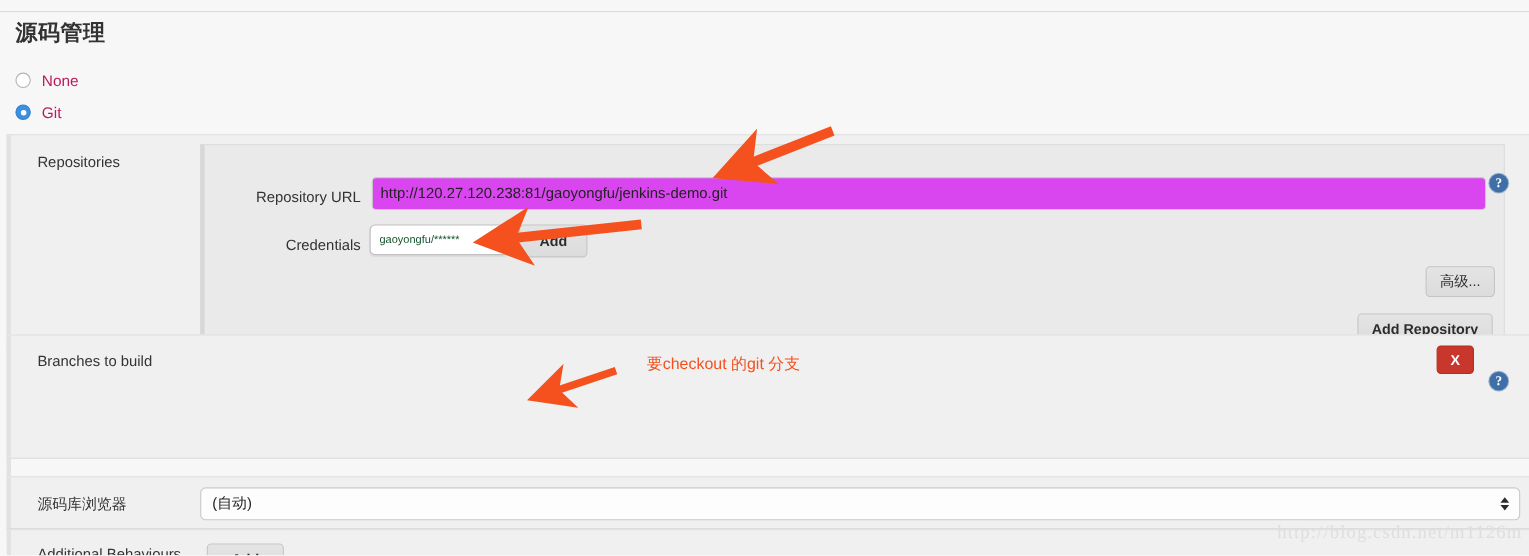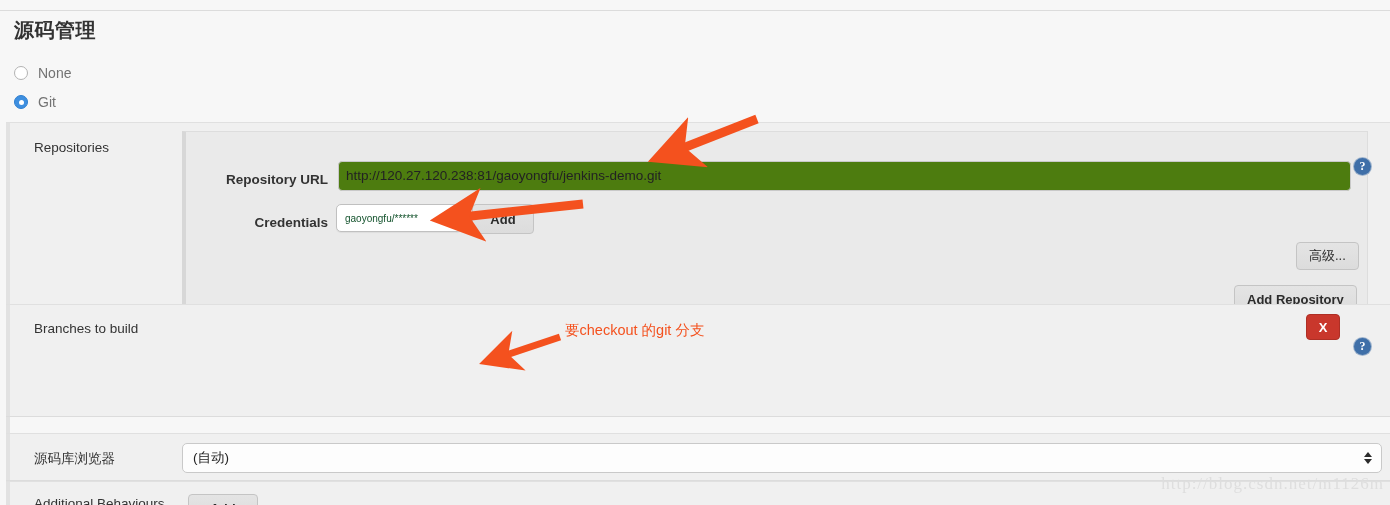--- a/index.html
+++ b/index.html
@@ -53,21 +53,21 @@
     border-color: #2f7fd0;
   }
   .radio.on::after {
     content: "";
     position: absolute; left: 4px; top: 4px;
     width: 5px; height: 5px; border-radius: 50%;
     background: #fff;
   }
   .radio-label {
     margin-left: 10px;
-    font-size: 14px; color: #737373;
+    font-size: 14px; color: #be185d;
     line-height: 16px;
   }
 
   
   .rail {
     position: absolute; left: 6px;
     width: 4px;
     background: #e2e2e2;
   }
 
@@ -96,28 +96,27 @@
     border: 1px solid #dddddd;
     border-left: 4px solid #d7d7d7;
   }
 
   
   .fld-label {
     position: absolute;
     font-size: 13.5px;
     color: #333;
     text-align: right;
-    font-weight: bold;
   }
   input.txt {
     position: absolute;
     font-family: "Liberation Sans", "DejaVu Sans", sans-serif;
     font-size: 13.5px;
     color: #222;
-    background: #4d7c0f;
+    background: #d946ef;
     border: 1px solid #c9c9c9;
     border-radius: 4px;
     padding: 0 7px;
     height: 30px;
     line-height: 30px;
     outline: none;
   }
 
   
   .sel-wrap {
@@ -301,21 +300,21 @@
       </span>
     </div>
   </div>
 
   <div class="section clip-row" style="left:6px; top:481px; width:1384px; height:24px; border-bottom:none;">
     <div class="sec-rail"></div>
     <div class="sec-label" style="left:28px; top:14px;">Additional Behaviours</div>
     <div class="btn" style="left:182px; top:12px; width:70px;">Add</div>
   </div>
 
-  <div class="annot" style="left:565px; top:321px;">要checkout 的git 分支</div>
+  <div class="annot" style="left:588px; top:321px;">要checkout 的git 分支</div>
 
   <svg class="arrows" viewBox="0 0 1390 505" xmlns="http://www.w3.org/2000/svg">
     <defs>
       <marker id="ah" markerWidth="6" markerHeight="6" refX="2.4" refY="3" orient="auto" markerUnits="strokeWidth">
         <path d="M0,0 L6,3 L0,6 L1.6,3 z" fill="#f4511e"></path>
       </marker>
     </defs>
 
     <line x1="757" y1="119" x2="678" y2="150" stroke="#f4511e" stroke-width="9" marker-end="url(#ah)"></line>
 

